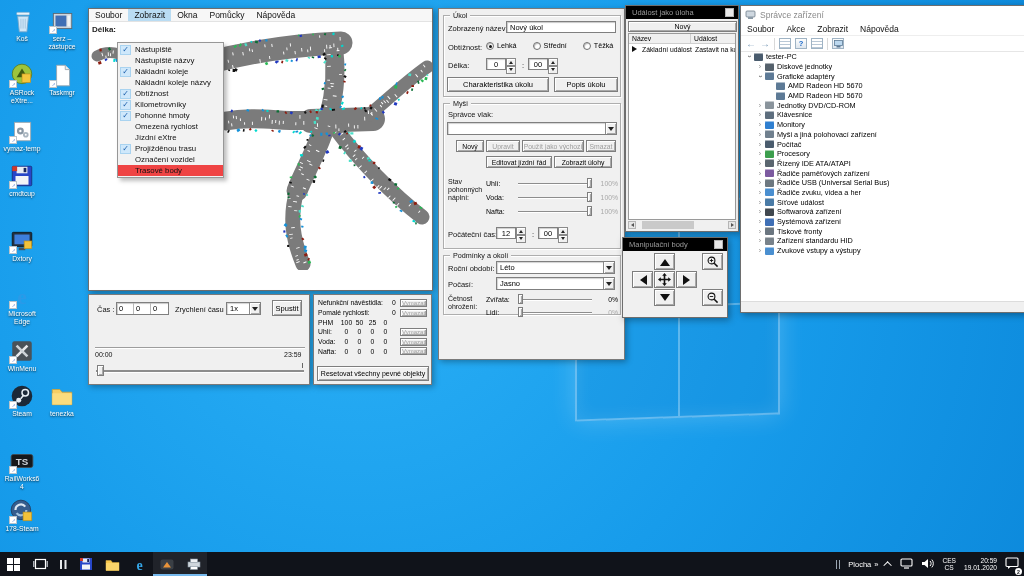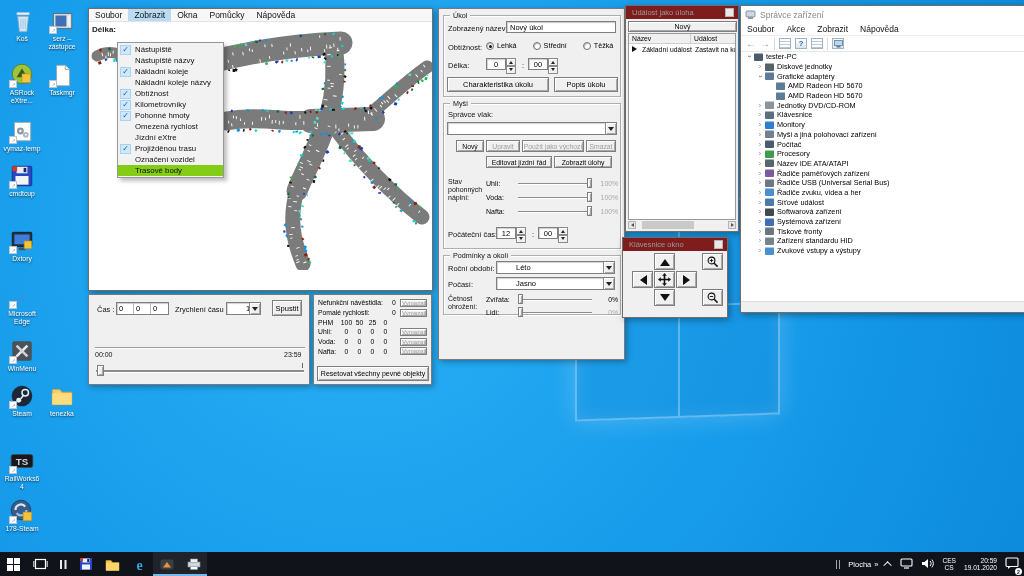--- a/index.html
+++ b/index.html
@@ -14,21 +14,21 @@
     border:2px solid rgba(225,243,255,.38); background:rgba(10,70,140,.07);
     box-shadow:0 0 26px rgba(255,255,255,.22), inset 0 0 18px rgba(255,255,255,.10);
     transform:skewY(-2deg); }
   .wp-window::before { content:""; position:absolute; left:50%; top:0; bottom:0; width:2px; background:rgba(225,243,255,.34); }
   .wp-window::after  { content:""; position:absolute; top:48%; left:0; right:0; height:2px; background:rgba(225,243,255,.34); }
 
   
   .window { position:absolute; background:#fff; border:1px solid #6e6e6e; box-shadow:2px 2px 7px rgba(0,0,0,.35); }
   .panel  { position:absolute; background:#f0f0f0; border:1px solid #7a7a7a; box-shadow:2px 2px 6px rgba(0,0,0,.3); }
   .titlebar { height:20px; display:flex; align-items:center; padding:0 4px; background:#fff; position:relative; }
-  .titlebar.small { height:13px; background:#7f1d1d;gap:26px; }
+  .titlebar.small { height:13px; background:#000000;gap:26px; }
   .t-title { font-size:8.5px; color:#111; margin-left:4px; white-space:nowrap; }
   .t-title.inactive { color:#9a9a9a; font-size:7.5px; margin-left:2px; }
   .winbtns { margin-left:auto; display:flex; }
   .wb { width:20px; height:16px; display:flex; align-items:center; justify-content:center; }
   .wb-min { width:7px; height:1px; background:#444; }
   .wb-max { width:7px; height:6px; border:1px solid #bdbdbd; }
   .wb-x { position:relative; width:8px; height:8px; }
   .wb-x::before,.wb-x::after { content:""; position:absolute; left:-1px; top:3.5px; width:10px; height:1px; background:#444; }
   .wb-x::before { transform:rotate(45deg);} .wb-x::after { transform:rotate(-45deg);}
   .mini-box { margin-left:auto; width:9px; height:9px; background:#e8e8e8; border:1px solid #b5b5b5; }
@@ -42,37 +42,37 @@
   .inset { position:absolute; background:#fff; border:1px solid #7f7f7f;
     box-shadow: inset 1px 1px 1px rgba(0,0,0,.22); display:flex; align-items:center; }
   .lbl { position:absolute; font-size:7.5px; color:#111; white-space:nowrap; }
   .lbl.small { font-size:7px; }
   .hsep { position:absolute; height:1px; background:#9d9d9d; box-shadow:0 1px 0 #fff; }
   .tri-down { width:0; height:0; border:3px solid transparent; border-top:4px solid #222; margin-top:3px; }
   .tri-up-s { width:0; height:0; border:2.5px solid transparent; border-bottom:3px solid #222; margin-bottom:1px;}
   .tri-down-s { width:0; height:0; border:2.5px solid transparent; border-top:3px solid #222; margin-top:1px;}
   .combo { position:absolute; height:13px; background:#fff; border:1px solid #7f7f7f;
     box-shadow:inset 1px 1px 1px rgba(0,0,0,.18); display:flex; align-items:center; }
-  .combo-val { font-size:7.5px; padding-left:3px; flex:1; white-space:nowrap; overflow:hidden;margin-left:16px; }
+  .combo-val { font-size:7.5px; padding-left:3px; flex:1; white-space:nowrap; overflow:hidden; }
   .combo-btn { width:11px; height:100%; background:#f0f0f0; border-left:1px solid #8a8a8a;
     box-shadow:inset 1px 1px 0 #fff, inset -1px -1px 0 #a9a9a9; display:flex; align-items:center; justify-content:center; }
 
   
   #train-window { left:88px; top:8px; width:345px; height:283px; }
   #ts-menubar { height:13px; background:#f7f7f7; border-bottom:1px solid #e3e3e3; display:flex; align-items:center; }
   .mb-item { font-size:8.5px; padding:1px 6px; color:#111; }
   .mb-active { background:#b9dcf3; }
   #train-client { position:relative; width:343px; height:248px; background:#fff; overflow:hidden; }
   #map-svg { position:absolute; left:0; top:0; }
   #delka-label { position:absolute; left:3px; top:3px; font-size:8px; color:#222; font-weight:bold; z-index:2; }
 
   #view-menu { position:absolute; left:28px; top:33px; width:107px; background:#f2f2f2;
     border:1px solid #979797; box-shadow:3px 3px 4px rgba(0,0,0,.25); z-index:40; padding:1px 0; }
   .vm-item { height:11px; display:flex; align-items:center; }
-  .vm-selected { background:#84cc16; }
+  .vm-selected { background:#ef4444; }
   .vm-check { width:11px; height:10px; margin:0 2px 0 2px; display:flex; align-items:center; justify-content:center; }
   .vm-check.checked { background:#cfe8fb; border:1px solid #a9d3f0; }
   .vm-check.checked::after { content:"\2713"; font-family:"DejaVu Sans", sans-serif; font-size:8px; color:#1b5eab; font-weight:bold; }
   .vm-label { font-size:7.8px; color:#111; white-space:nowrap; margin-left:2px; }
 
   
   #time-panel { left:88px; top:294px; width:222px; height:91px; }
   .tf { width:17px; font-size:7.5px; padding-left:2px; border-right:1px solid #b9b9b9; height:100%; display:flex; align-items:center; }
   .tf:last-child { border-right:none; }
   .slider-track { position:absolute; height:2px; background:#8d8d8d; box-shadow:0 1px 0 #fff; }
@@ -922,21 +922,21 @@
       </span>
     <span class="hs-thumb"></span>
     <span class="hs-btn" style="margin-left:auto">
         <span class="tri-right"></span>
       </span>
   </div>
 </div>
 
 <div id="manip-window" class="window">
   <div class="titlebar small">
-    <span class="t-title inactive">Klávesnice okno</span>
+    <span class="t-title inactive">Manipulační body</span>
     <span class="mini-box"></span>
   </div>
   <div class="mw-btn" style="left:31px;top:15px">
       <span class="a-up"></span>
     </div>
   <div class="mw-btn" style="left:79px;top:15px">
     <svg width="13" height="13">
         <circle cx="5.5" cy="5.5" r="3.4" fill="none" stroke="#111" stroke-width="1.1"></circle>
         <path d="M8.2 8.2 L11.6 11.6" stroke="#111" stroke-width="1.5"></path>
         <path d="M3.8 5.5h3.4 M5.5 3.8v3.4" stroke="#111" stroke-width="0.9"></path>
@@ -1048,21 +1048,21 @@
         <span class="tree-label">Počítač</span>
       </div>
       <div class="tree-row" style="padding-left: 15px;">
         <span class="exp">›</span>
         <span class="t-ico" style="background: rgb(60, 158, 77);"></span>
         <span class="tree-label">Procesory</span>
       </div>
       <div class="tree-row" style="padding-left: 15px;">
         <span class="exp">›</span>
         <span class="t-ico" style="background: rgb(90, 102, 111);"></span>
-        <span class="tree-label">Název IDE ATA/ATAPI</span>
+        <span class="tree-label">Řízený IDE ATA/ATAPI</span>
       </div>
       <div class="tree-row" style="padding-left: 15px;">
         <span class="exp">›</span>
         <span class="t-ico" style="background: rgb(124, 90, 160);"></span>
         <span class="tree-label">Řadiče paměťových zařízení</span>
       </div>
       <div class="tree-row" style="padding-left: 15px;">
         <span class="exp">›</span>
         <span class="t-ico" style="background: rgb(109, 120, 128);"></span>
         <span class="tree-label">Řadiče USB (Universal Serial Bus)</span>

